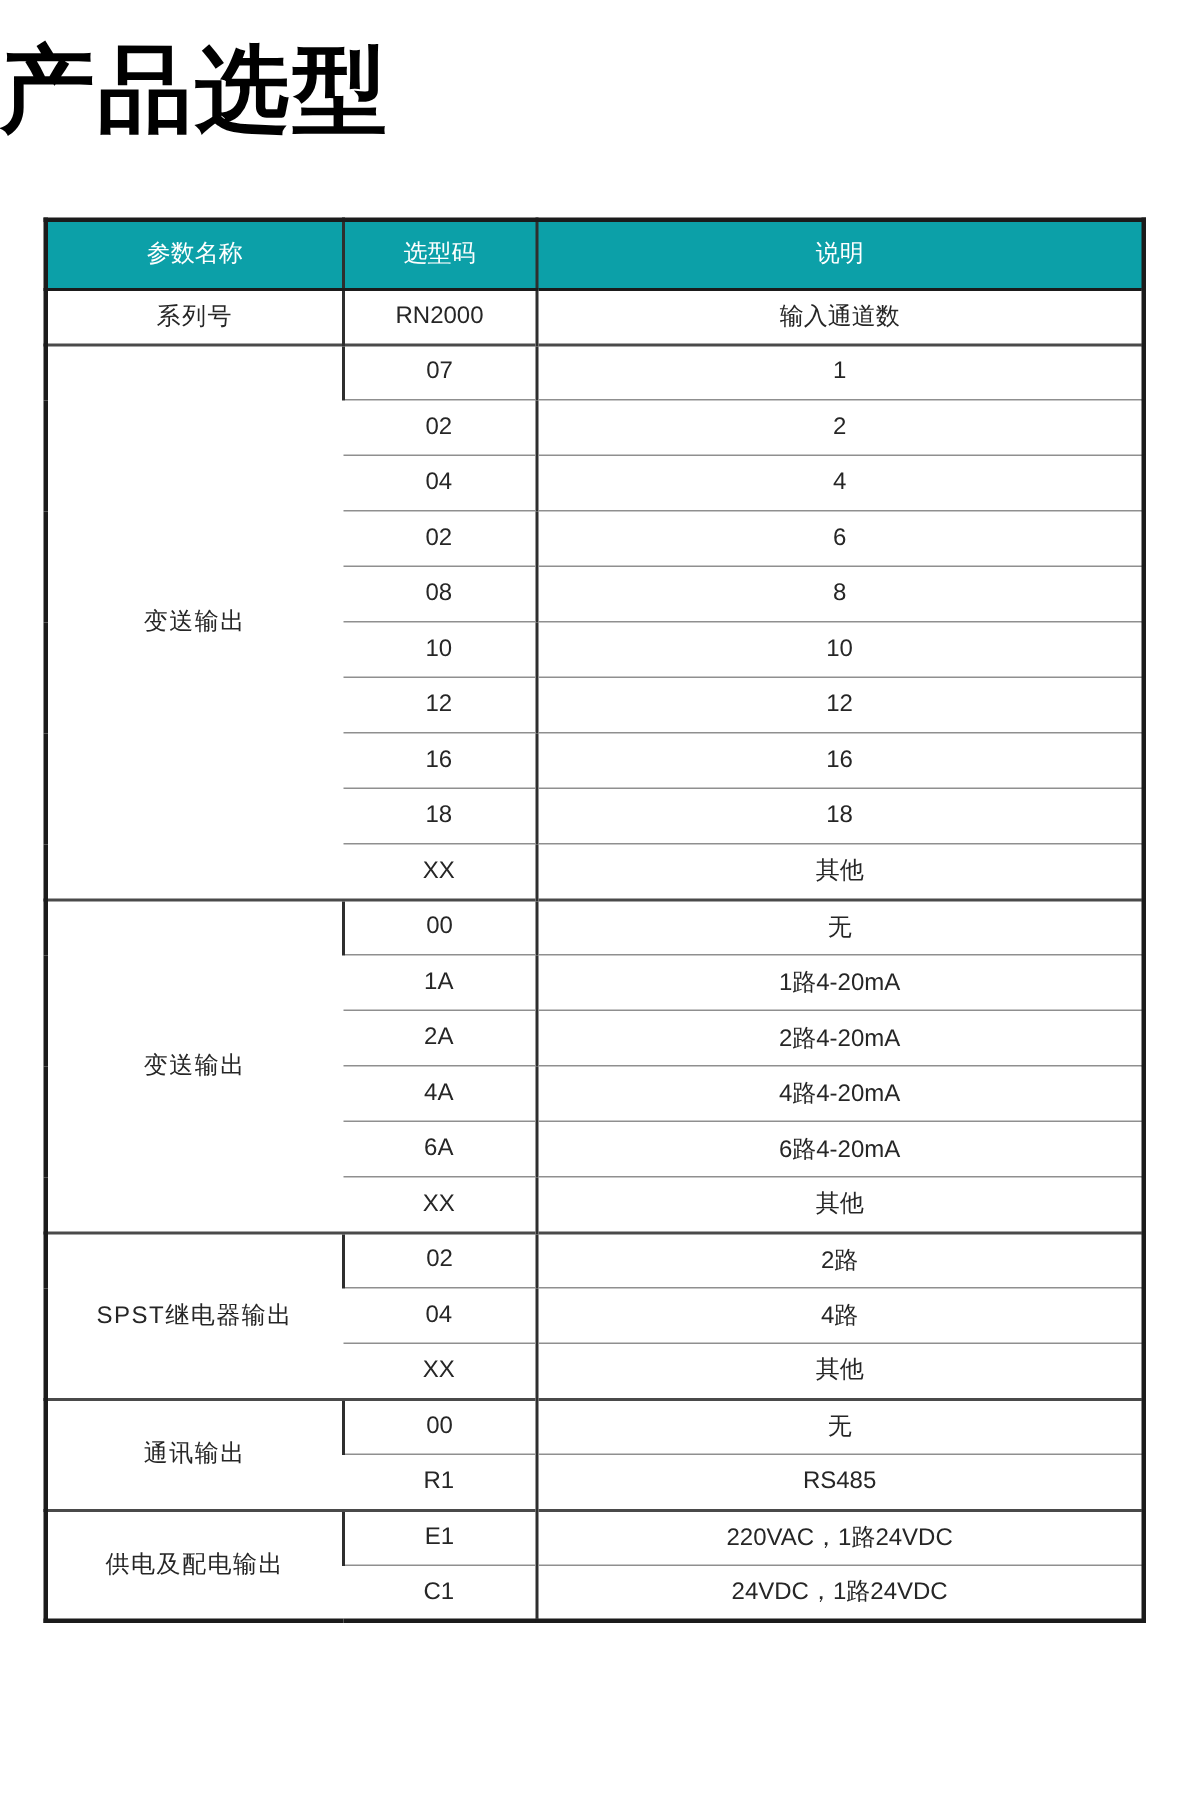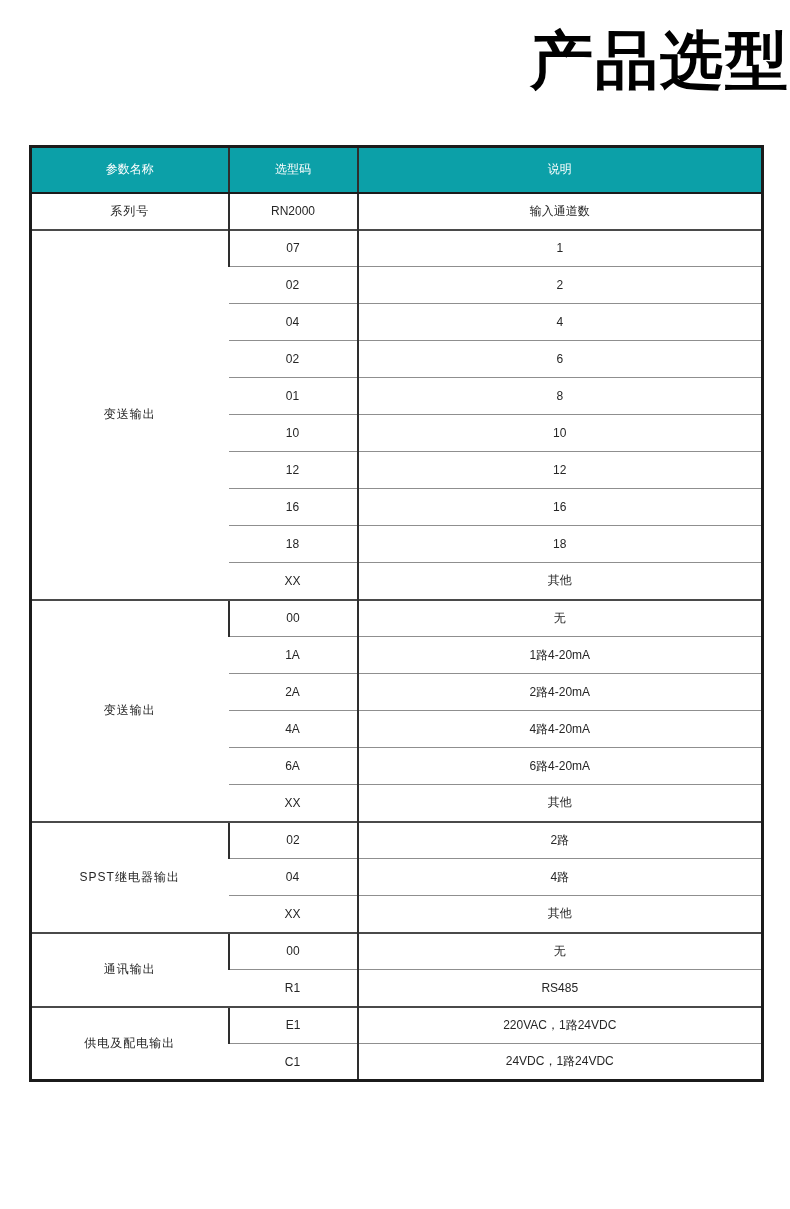--- a/index.html
+++ b/index.html
@@ -16,37 +16,37 @@
   html,body{margin:0;padding:0;}
   body{
     width:790px;height:1209px;
     background:#ffffff;
     font-family:"Liberation Sans","DejaVu Sans",sans-serif;
     color:var(--text);
     overflow:hidden;
   }
   .title{
     margin:24px 0 0 0;
-    text-align:right;
+    text-align:left;
     font-size:63px;
     line-height:1.16;
     font-weight:900;
     letter-spacing:2px;
     color:var(--title);
   }
   .table-wrap{
     margin:48px auto 0 auto;
     width:732px;
   }
   table.sel{
     width:732px;
     border-collapse:collapse;
     table-layout:fixed;
     border:3px solid var(--outer);
-    font-size:12px;
+    font-size:16px;
     color:var(--text);
   }
   col.c1{width:198px;}
   col.c2{width:129px;}
   col.c3{width:405px;}
   th{
     background:var(--header-bg);
     color:var(--header-text);
     font-weight:400;
     height:46px;
@@ -104,21 +104,21 @@
         </tr>
         <tr class="sec-inner">
           <td>04</td>
           <td>4</td>
         </tr>
         <tr class="sec-inner">
           <td>02</td>
           <td>6</td>
         </tr>
         <tr class="sec-inner">
-          <td>01</td>
+          <td>08</td>
           <td>8</td>
         </tr>
         <tr class="sec-inner">
           <td>10</td>
           <td>10</td>
         </tr>
         <tr class="sec-inner">
           <td>12</td>
           <td>12</td>
         </tr>

